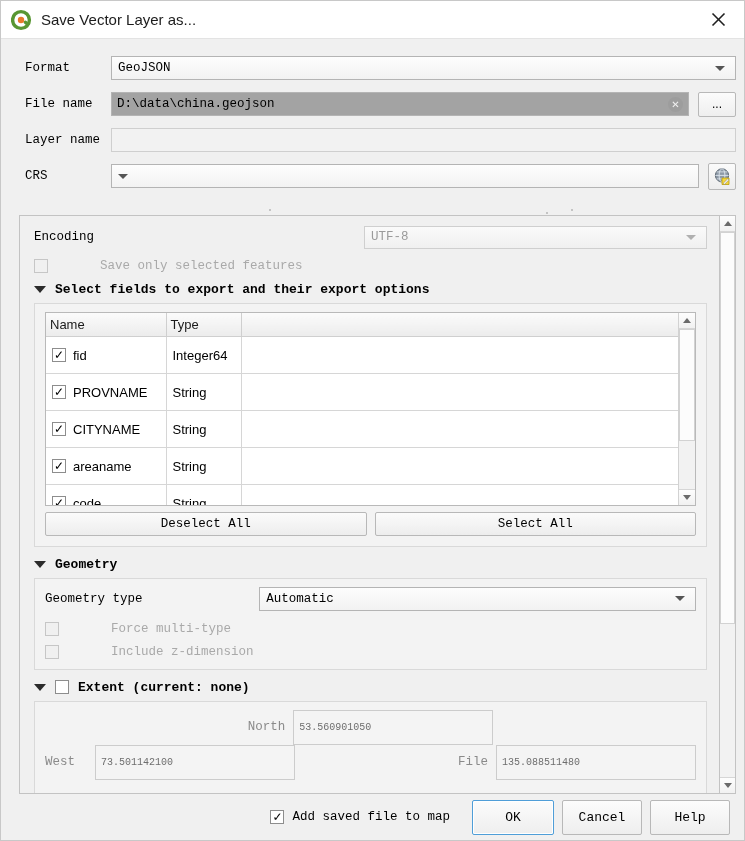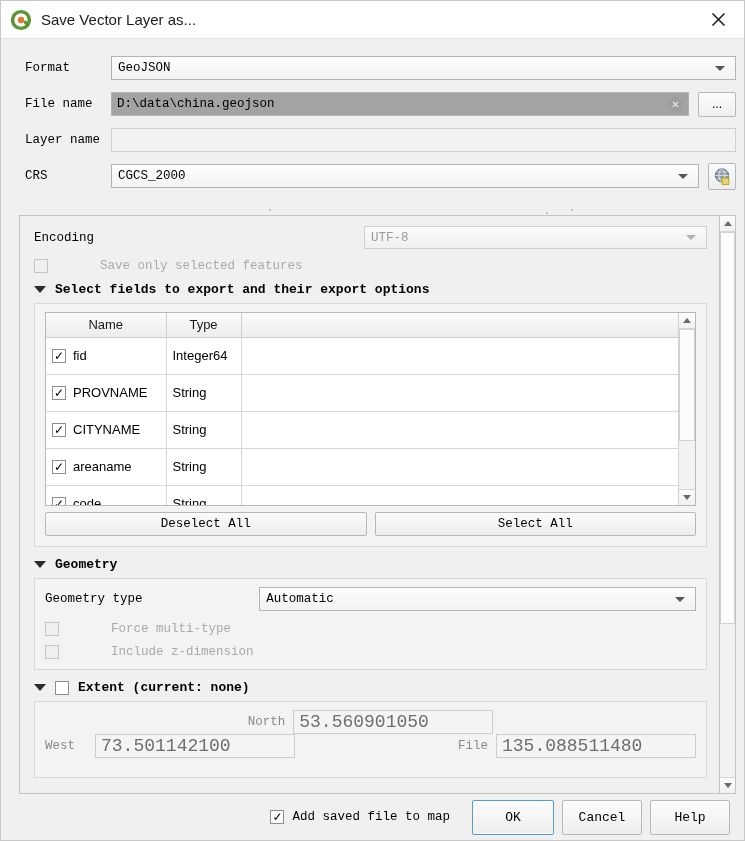--- a/index.html
+++ b/index.html
@@ -210,21 +210,21 @@
     margin-bottom: 6px;
   }
   .tbl { flex: 1 1 auto; overflow: hidden; }
   table.fields { border-collapse: collapse; width: 100%; font-family: "Liberation Sans", sans-serif; }
   table.fields th {
     height: 24px;
     background: linear-gradient(to bottom,#fbfbfb,#ececec);
     border-right: 1px solid #cfcfcf;
     border-bottom: 1px solid #cfcfcf;
     font-weight: normal; font-size: 13px; color: #1a1a1a;
-    text-align: center; padding: 0 4px; margin-top: 9px;
+    text-align: left; padding: 0 4px; margin-top: 9px;
   }
   table.fields th.blank { background: linear-gradient(to bottom,#fbfbfb,#ececec); border-right: none; }
   table.fields td {
     height: 37px;
     border-right: 1px solid #d6d6d6;
     border-bottom: 1px solid #d6d6d6;
     font-size: 13px; padding: 0 6px;
     background: #fff;
   }
   table.fields td.namecell { width: 120px; }
@@ -242,24 +242,24 @@
     font-family: "Liberation Mono", monospace; font-size: 12.5px;
     cursor: pointer;
   }
 
   .geomrow { display: flex; align-items: center; margin-bottom: 11px; }
   .geomlabel { font-size: 12.5px; flex: 1 1 auto; }
   .geomcombo { width: 320px; height: 24px; }
 
   
   .extfield {
-    height: 24px;
+    height: 35px;
     border: 1px solid #cccccc; background: #f4f4f4;
     display: flex; align-items: center; padding: 0 5px;
-    font-family: "Liberation Mono", monospace; font-size: 18px;
+    font-family: "Liberation Mono", monospace; font-size: 10px;
     color: #6e6e6e;
   }
   .extlabel { font-size: 12.5px; color: #8a8a8a; }
   .extrow-n { display: flex; align-items: center; justify-content: center; }
   .extrow-n .extlabel { margin-right: 8px; }
   .extrow-n .extfield { width: 200px; }
   .extrow-we { display: flex; align-items: center; margin-bottom: 9px; }
   .extrow-we .extfield.w { width: 200px; margin-left: 20px; }
   .extrow-we .spacer { flex: 1 1 auto; }
   .extrow-we .extfield.e { width: 200px; margin-left: 8px; }
@@ -338,21 +338,20 @@
         <span class="txtfield empty-disabled">
           <span class="tval" placeholder=""></span>
         </span>
       </span>
     </div>
 
     <div class="frow">
       <span class="flabel">CRS</span>
       <span class="fctl">
         <span class="combo">
-          <span class="cval">CGCS_2000</span>
           <span class="arrow-dn"></span>
         </span>
         <span class="globe-btn">
           <svg width="19" height="19" viewBox="0 0 19 19">
             <circle cx="9" cy="8.4" r="6.6" fill="#8e9aa8" stroke="#5c6772" stroke-width="1"></circle>
             <ellipse cx="9" cy="8.4" rx="2.9" ry="6.6" fill="none" stroke="#dfe6ee" stroke-width="0.9"></ellipse>
             <line x1="2.4" y1="8.4" x2="15.6" y2="8.4" stroke="#dfe6ee" stroke-width="0.9"></line>
             <line x1="3.6" y1="4.9" x2="14.4" y2="4.9" stroke="#dfe6ee" stroke-width="0.8"></line>
             <line x1="3.6" y1="11.9" x2="14.4" y2="11.9" stroke="#dfe6ee" stroke-width="0.8"></line>
             <path d="M9 11 L16 11 L16 17.5 L9 17.5 Z" fill="#f5d73a" stroke="#b99c12" stroke-width="0.8"></path>

